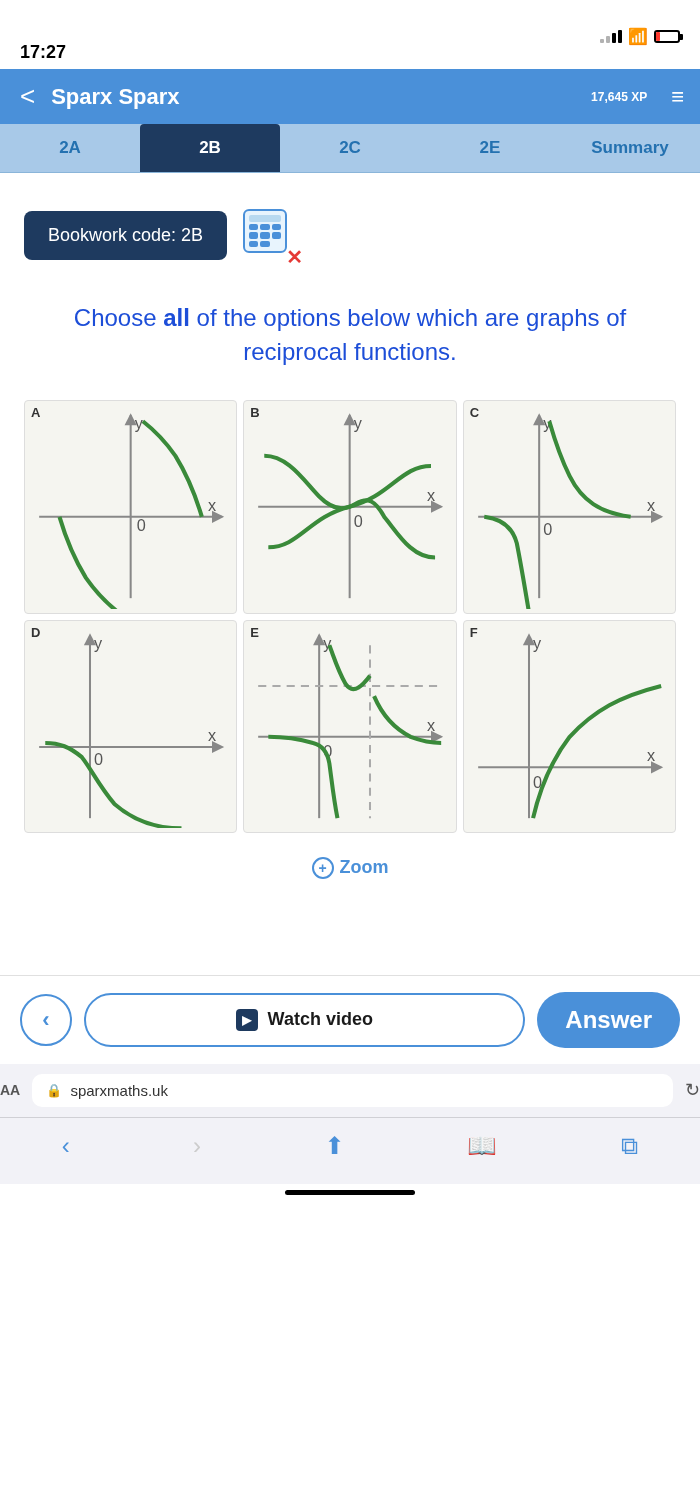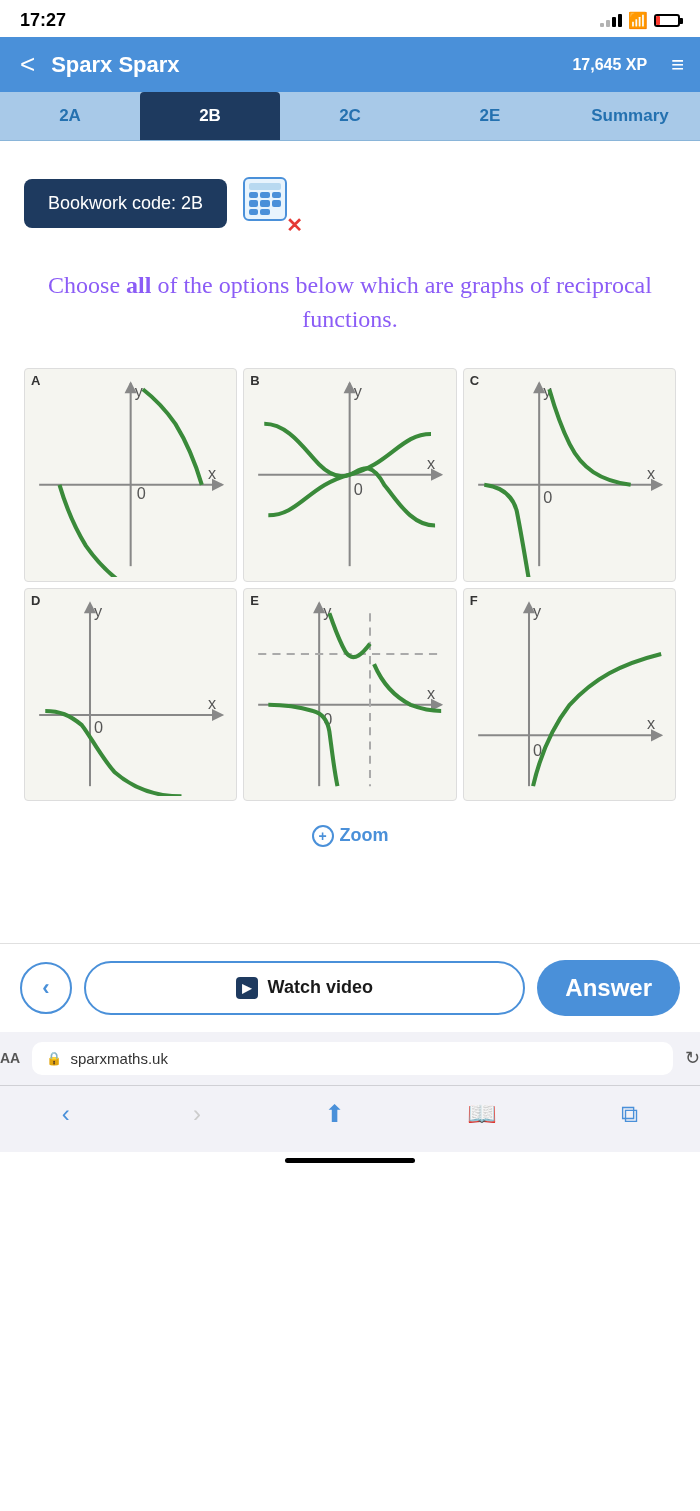--- a/index.html
+++ b/index.html
@@ -4,21 +4,21 @@
   <meta name="viewport" content="width=700">
   <style>
     * { margin: 0; padding: 0; box-sizing: border-box; }
     body { width: 700px; background: #fff; font-family: -apple-system, BlinkMacSystemFont, 'Helvetica Neue', Arial, sans-serif; }
 
     
     .status-bar {
       display: flex; justify-content: space-between; align-items: center;
       padding: 10px 20px 6px; background: #fff;
     }
-    .status-time { font-size: 18px; font-weight: 600; color: #000; }
+    .status-time { font-size: 18px; font-weight: 600; color: #000; margin-top: 32px; }
     .status-icons { display: flex; align-items: center; gap: 6px; }
     .signal-bars { display: flex; align-items: flex-end; gap: 2px; }
     .signal-bar { background: #000; border-radius: 1px; width: 4px; }
     .wifi-icon { font-size: 16px; }
     .battery-icon {
       width: 26px; height: 13px; border: 2px solid #000; border-radius: 3px;
       position: relative; display: flex; align-items: center;
     }
     .battery-icon::after {
       content: ''; position: absolute; right: -5px; top: 50%;
@@ -29,21 +29,21 @@
       width: 20%; height: 100%; background: #ff3b30; border-radius: 1px;
     }
 
     
     .header {
       background: #4a90d9; display: flex; align-items: center;
       padding: 12px 16px; gap: 12px;
     }
     .header-back { color: #fff; font-size: 26px; cursor: pointer; padding: 0 4px; }
     .header-title { color: #fff; font-size: 22px; font-weight: 700; flex: 1; }
-    .header-xp { color: #fff; font-size: 16px; font-weight: 600; margin-right: 12px; }
+    .header-xp { color: #fff; font-size: 12px; font-weight: 600; margin-right: 12px; }
     .header-menu { color: #fff; font-size: 22px; font-weight: 700; cursor: pointer; }
 
     
     .tabs {
       display: flex; background: #a8c9e8; border-bottom: 1px solid #8ab5d9;
     }
     .tab {
       flex: 1; text-align: center; padding: 14px 8px; font-size: 17px;
       font-weight: 600; color: #2471b0; cursor: pointer;
     }
@@ -73,23 +73,22 @@
     }
     .calc-cell { background: #4a90d9; border-radius: 2px; }
     .calc-cell.screen { grid-column: span 3; background: #b8d9f0; }
     .red-x {
       position: absolute; bottom: -6px; right: -8px;
       color: #e53935; font-size: 20px; font-weight: 900; line-height: 1;
     }
 
     
     .question-text {
-      font-size: 24px; color: #8b5cf6; text-align: center; line-height: 1.4;
+      font-size: 24px; color: #1d4ed8; text-align: center; line-height: 1.4;
       margin-bottom: 32px;
-      font-family: Liberation Serif, serif;
     }
     .question-text strong { font-weight: 800; }
 
     
     .graph-grid {
       display: grid; grid-template-columns: repeat(3, 1fr); gap: 6px;
       margin-bottom: 24px;
     }
     .graph-cell {
       background: #f5f5f0; border: 1px solid #ddd; border-radius: 4px;

